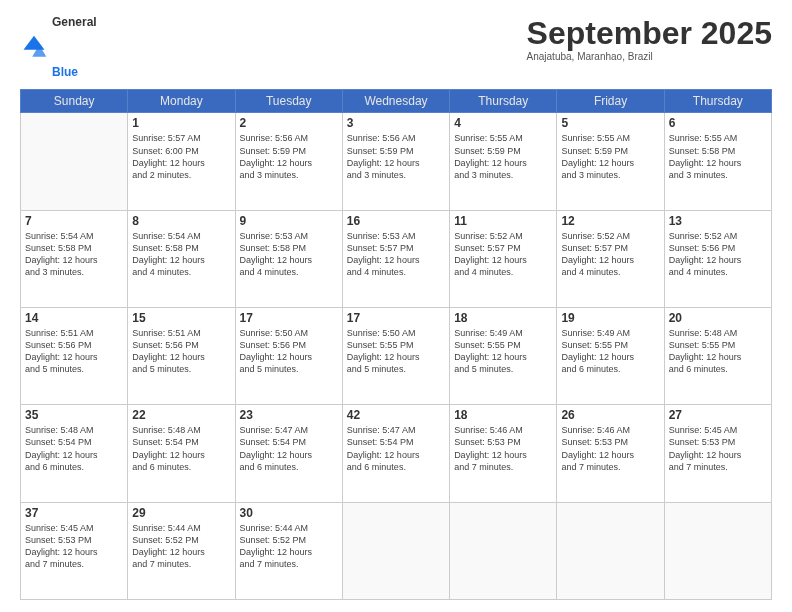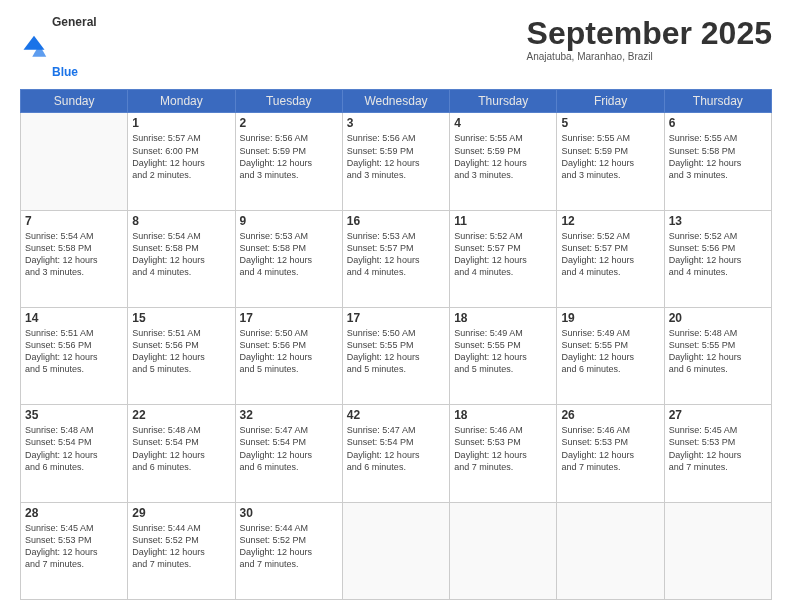--- a/index.html
+++ b/index.html
@@ -288,21 +288,21 @@
 and 6 minutes.</div>
           </td>
           <td>
             <span class="day-num">22</span>
             <div class="cell-text" style="white-space: pre-line;">Sunrise: 5:48 AM
 Sunset: 5:54 PM
 Daylight: 12 hours
 and 6 minutes.</div>
           </td>
           <td>
-            <span class="day-num">32</span>
+            <span class="day-num">23</span>
             <div class="cell-text" style="white-space: pre-line;">Sunrise: 5:47 AM
 Sunset: 5:54 PM
 Daylight: 12 hours
 and 6 minutes.</div>
           </td>
           <td>
             <span class="day-num">42</span>
             <div class="cell-text" style="white-space: pre-line;">Sunrise: 5:47 AM
 Sunset: 5:54 PM
 Daylight: 12 hours
@@ -325,21 +325,21 @@
           <td>
             <span class="day-num">27</span>
             <div class="cell-text" style="white-space: pre-line;">Sunrise: 5:45 AM
 Sunset: 5:53 PM
 Daylight: 12 hours
 and 7 minutes.</div>
           </td>
         </tr>
         <tr>
           <td>
-            <span class="day-num">28</span>
+            <span class="day-num">37</span>
             <div class="cell-text" style="white-space: pre-line;">Sunrise: 5:45 AM
 Sunset: 5:53 PM
 Daylight: 12 hours
 and 7 minutes.</div>
           </td>
           <td>
             <span class="day-num">29</span>
             <div class="cell-text" style="white-space: pre-line;">Sunrise: 5:44 AM
 Sunset: 5:52 PM
 Daylight: 12 hours

